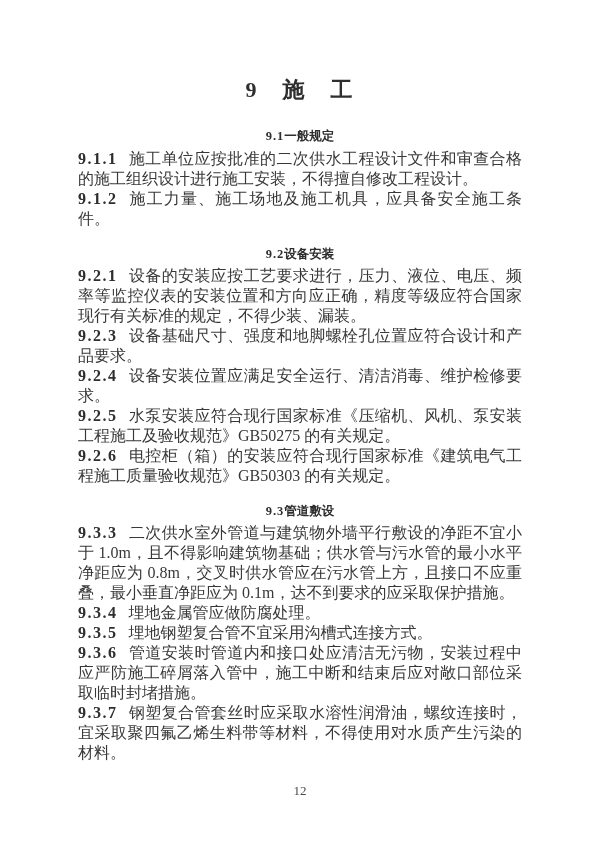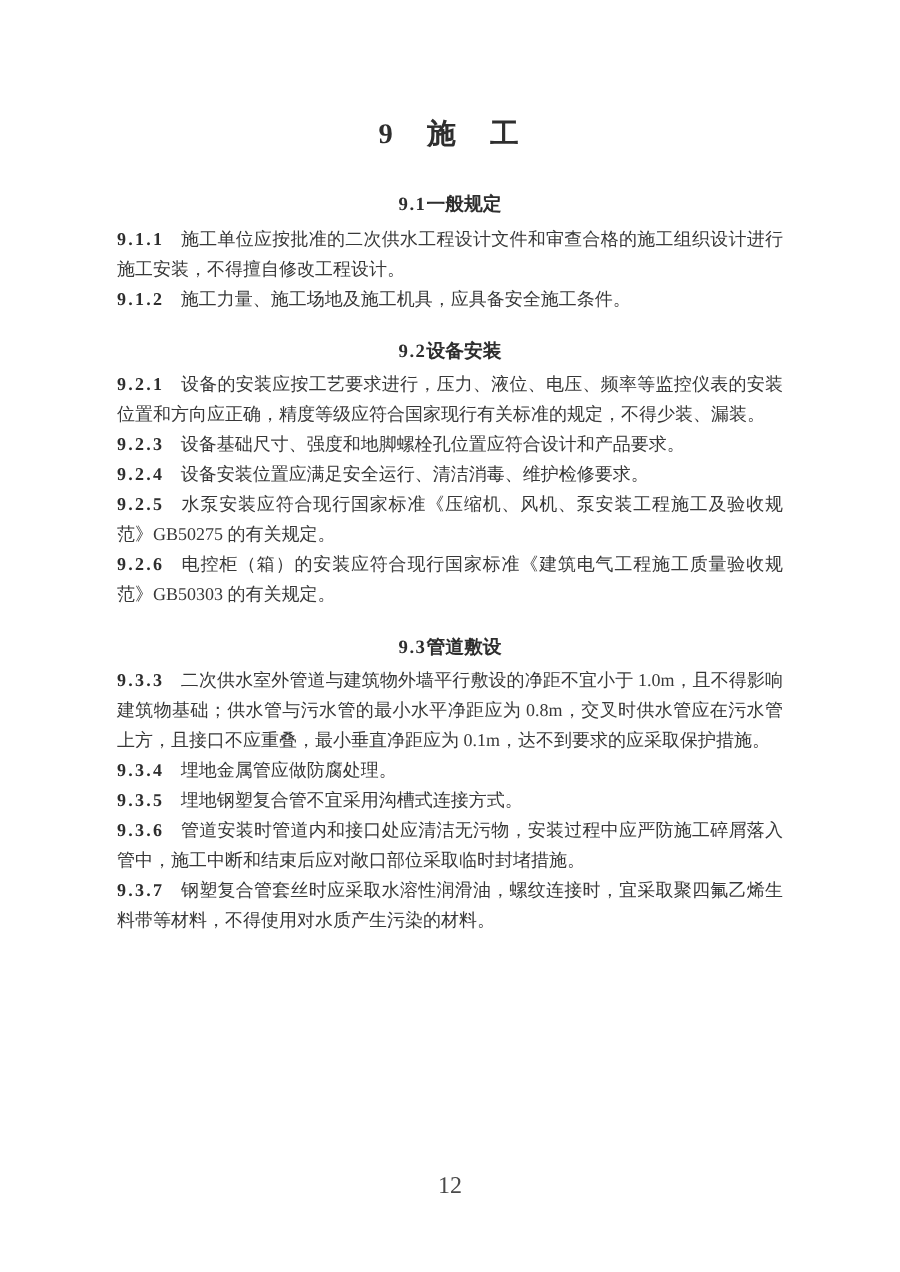--- a/index.html
+++ b/index.html
@@ -15,21 +15,21 @@
     background: #ffffff;
     overflow: hidden;
     font-family: "Liberation Serif", "DejaVu Serif", serif;
     color: #383838;
     box-sizing: border-box;
     padding: 79px 78px 0 78px;
   }
   .doc-title {
     margin: 0;
     text-align: center;
-    font-size: 19px;
+    font-size: 22px;
     line-height: 22px;
     font-weight: bold;
     color: #2e2e2e;
     letter-spacing: 2px;
   }
   .section-heading {
     text-align: center;
     font-size: 12.5px;
     line-height: 20px;
     font-weight: bold;
@@ -38,39 +38,39 @@
   }
   .section:first-of-type .section-heading {
     margin: 25px 0 3px 0;
   }
   .section-heading .sec-num {
     margin-right: 0;
     letter-spacing: 1px;
   }
   .clause {
     margin: 0;
-    font-size: 12px;
+    font-size: 16px;
     line-height: 20px;
     text-align: justify;
     color: #383838;
   }
   .clause-num {
     font-weight: bold;
     color: #2e2e2e;
     letter-spacing: 1.5px;
     margin-right: 11px;
     white-space: nowrap;
   }
   .page-footer {
     position: absolute;
     left: 0;
     bottom: 50px;
     width: 100%;
     text-align: center;
-    font-size: 16px;
+    font-size: 13px;
     line-height: 14px;
     color: #4a4a4a;
   }
 </style>
 </head>
 <body>
 
 <div class="page">
 
   <h1 class="doc-title">9　施　工</h1>

